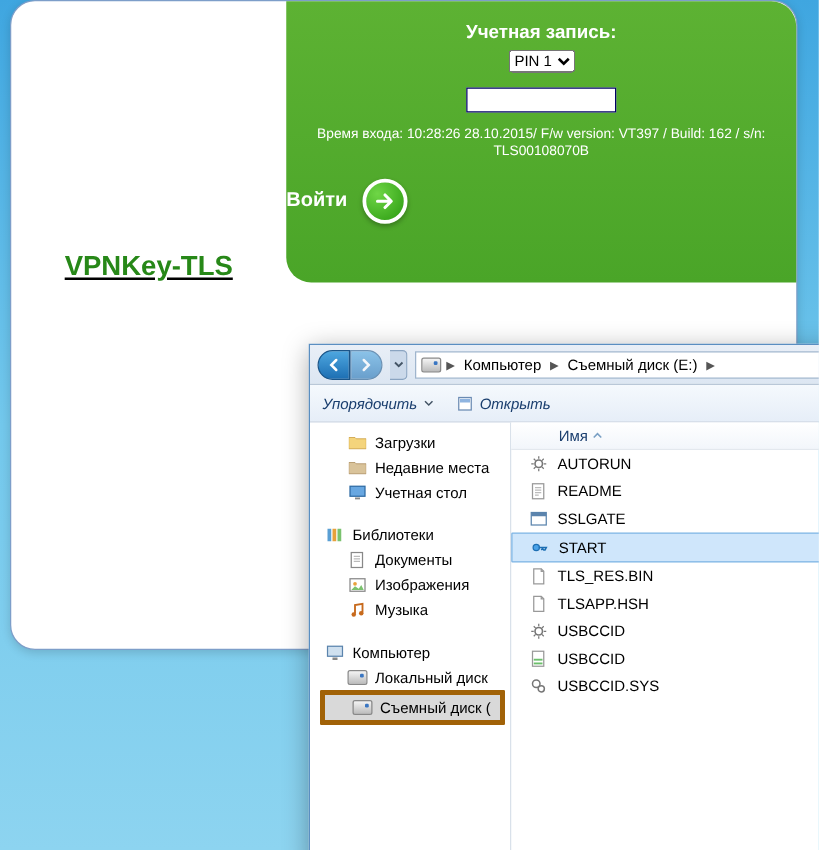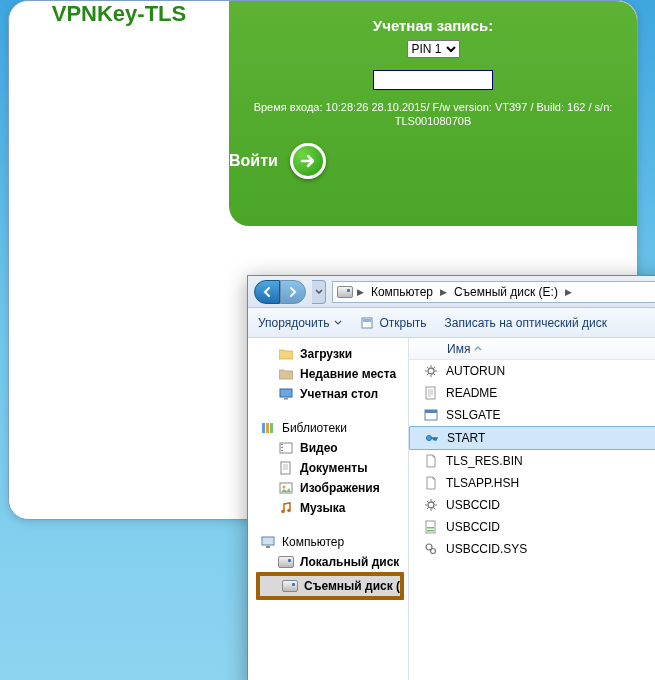--- a/index.html
+++ b/index.html
@@ -10,21 +10,21 @@
     position: relative; overflow: hidden;
   }
   
   .vpn-panel {
     position: absolute; left: 8px; top: 0; width: 630px; height: 520px;
     background: #fff; border-radius: 20px; border: 1px solid #7d9ec9;
     box-shadow: 0 2px 8px rgba(0,0,0,.15);
   }
   .vpn-left {
     position: absolute; left: 0; top: 0; width: 220px; height: 225px;
-    display: flex; align-items: flex-start; justify-content: center;
+    display: flex; align-items: flex-end; justify-content: center; text-decoration: underline;
   }
   .vpn-logo { color: #278818; font-weight: bold; font-size: 22px; }
   .vpn-green {
     position: absolute; left: 220px; top: 0; right: 0; height: 225px;
     background: linear-gradient(180deg, #5db233 0%, #4aa528 100%);
     border-top-right-radius: 20px; border-bottom-left-radius: 20px;
     color: #fff; text-align: center; padding-top: 16px;
   }
   .vpn-green .label { font-weight: bold; font-size: 15px; }
   .vpn-green select { margin: 6px auto 12px; display: block; font-size: 12px; }
@@ -62,29 +62,29 @@
     flex:1; height:22px; background:#fff; border:1px solid #9fb5cd;
     display:flex; align-items:center; font-size:12px; padding:0 4px; gap:4px;
   }
   .crumb { padding: 0 3px; }
   .crumb-sep { color:#555; font-size:9px; }
   .exp-toolbar {
     height: 30px; background: linear-gradient(#f5f9fd,#e6eef8);
     display:flex; align-items:center; gap:18px; padding:0 10px;
     border-bottom:1px solid #cbd6e3; font-size:12px; color:#1a3e6e;
   }
-  .tb-item { display:flex; align-items:center; gap:5px; cursor:pointer; }
+  .tb-item { display:flex; align-items:center; gap:5px; cursor:pointer;font-style:italic; }
   .exp-body { display:flex; height:calc(100% - 62px); }
   .tree {
     width:161px; border-right:1px solid #d9e1ea; padding:6px 4px 6px 8px;
     font-size:12px; overflow:hidden;
   }
   .tree-group { margin-bottom: 14px; }
   .tree-row { display:flex; align-items:center; gap:6px; padding:2px 0 2px 4px; white-space:nowrap; cursor:pointer; }
-  .tree-row.child { padding-left: 22px; font-weight: bold; }
+  .tree-row.child { padding-left: 22px; }
   .tree-row.sel { background:#d9d9d9; border:4px solid #a16207; border-radius:1px; }
   .files { flex:1; }
   .files-hdr {
     height:22px; border-bottom:1px solid #e3e8ee; display:flex; align-items:center;
     font-size:12px; color:#1a3e6e; padding-left:38px; gap:4px; background: linear-gradient(#fff,#f2f6fb);
   }
   .file-row { display:flex; align-items:center; gap:7px; padding:3px 8px 3px 14px; font-size:12px; cursor:pointer; white-space:nowrap; }
   .file-row.sel { background:#cfe6fb; border:1px solid #7bb3e4; border-radius:1px; }
   .ico { width:16px; height:16px; display:inline-flex; align-items:center; justify-content:center; flex:none; }
   .drive-ico { width:16px;height:12px;background:linear-gradient(#f4f4f4,#bcbcbc);border:1px solid #888;border-radius:2px; position:relative; }
@@ -155,23 +155,20 @@
           <path d="M1 2l3 3 3-3" stroke="#456" stroke-width="1.2" fill="none"></path>
         </svg>
     </div>
     <div class="tb-item">
       <svg width="14" height="14" viewBox="0 0 14 14">
           <rect x="2" y="2" width="10" height="10" fill="#fff" stroke="#6a8bb3"></rect>
           <rect x="3" y="3" width="8" height="3" fill="#8fb4e0"></rect>
         </svg>
       <span>Открыть</span>
     </div>
-    <div class="tb-item">
-      <span>Записать на оптический диск</span>
-    </div>
   </div>
   <div class="exp-body">
     <div class="tree">
       <div class="tree-group">
         <div class="tree-row child">
             <span class="ico">
               <svg width="14" height="12" viewBox="0 0 14 12">
                 <path d="M0 2h5l1 1h8v8H0z" fill="#f4d47c" stroke="#c89a3a" stroke-width=".6"></path>
               </svg>
             </span>
@@ -199,31 +196,20 @@
         <div class="tree-row">
           <span class="ico">
               <svg width="14" height="14" viewBox="0 0 14 14">
                 <rect x="1" y="2" width="3" height="10" fill="#5a9fd4"></rect>
                 <rect x="5" y="2" width="3" height="10" fill="#e7a13c"></rect>
                 <rect x="9" y="2" width="3" height="10" fill="#7ac26e"></rect>
               </svg>
             </span>
           <span>Библиотеки</span>
         </div>
-        <div class="tree-row child">
-            <span class="ico">
-              <svg width="14" height="12" viewBox="0 0 14 12">
-                <rect x="1" y="1" width="12" height="10" fill="#fff" stroke="#888"></rect>
-                <rect x="2" y="2" width="2" height="1" fill="#888"></rect>
-                <rect x="2" y="5" width="2" height="1" fill="#888"></rect>
-                <rect x="2" y="8" width="2" height="1" fill="#888"></rect>
-              </svg>
-            </span>
-            <span>Видео</span>
-          </div>
         <div class="tree-row child">
             <span class="ico">
               <svg width="14" height="14" viewBox="0 0 14 14">
                 <rect x="2" y="1" width="9" height="12" fill="#fff" stroke="#888"></rect>
                 <path d="M4 4h5M4 6h5M4 8h5" stroke="#bbb"></path>
               </svg>
             </span>
             <span>Документы</span>
           </div>
         <div class="tree-row child">

